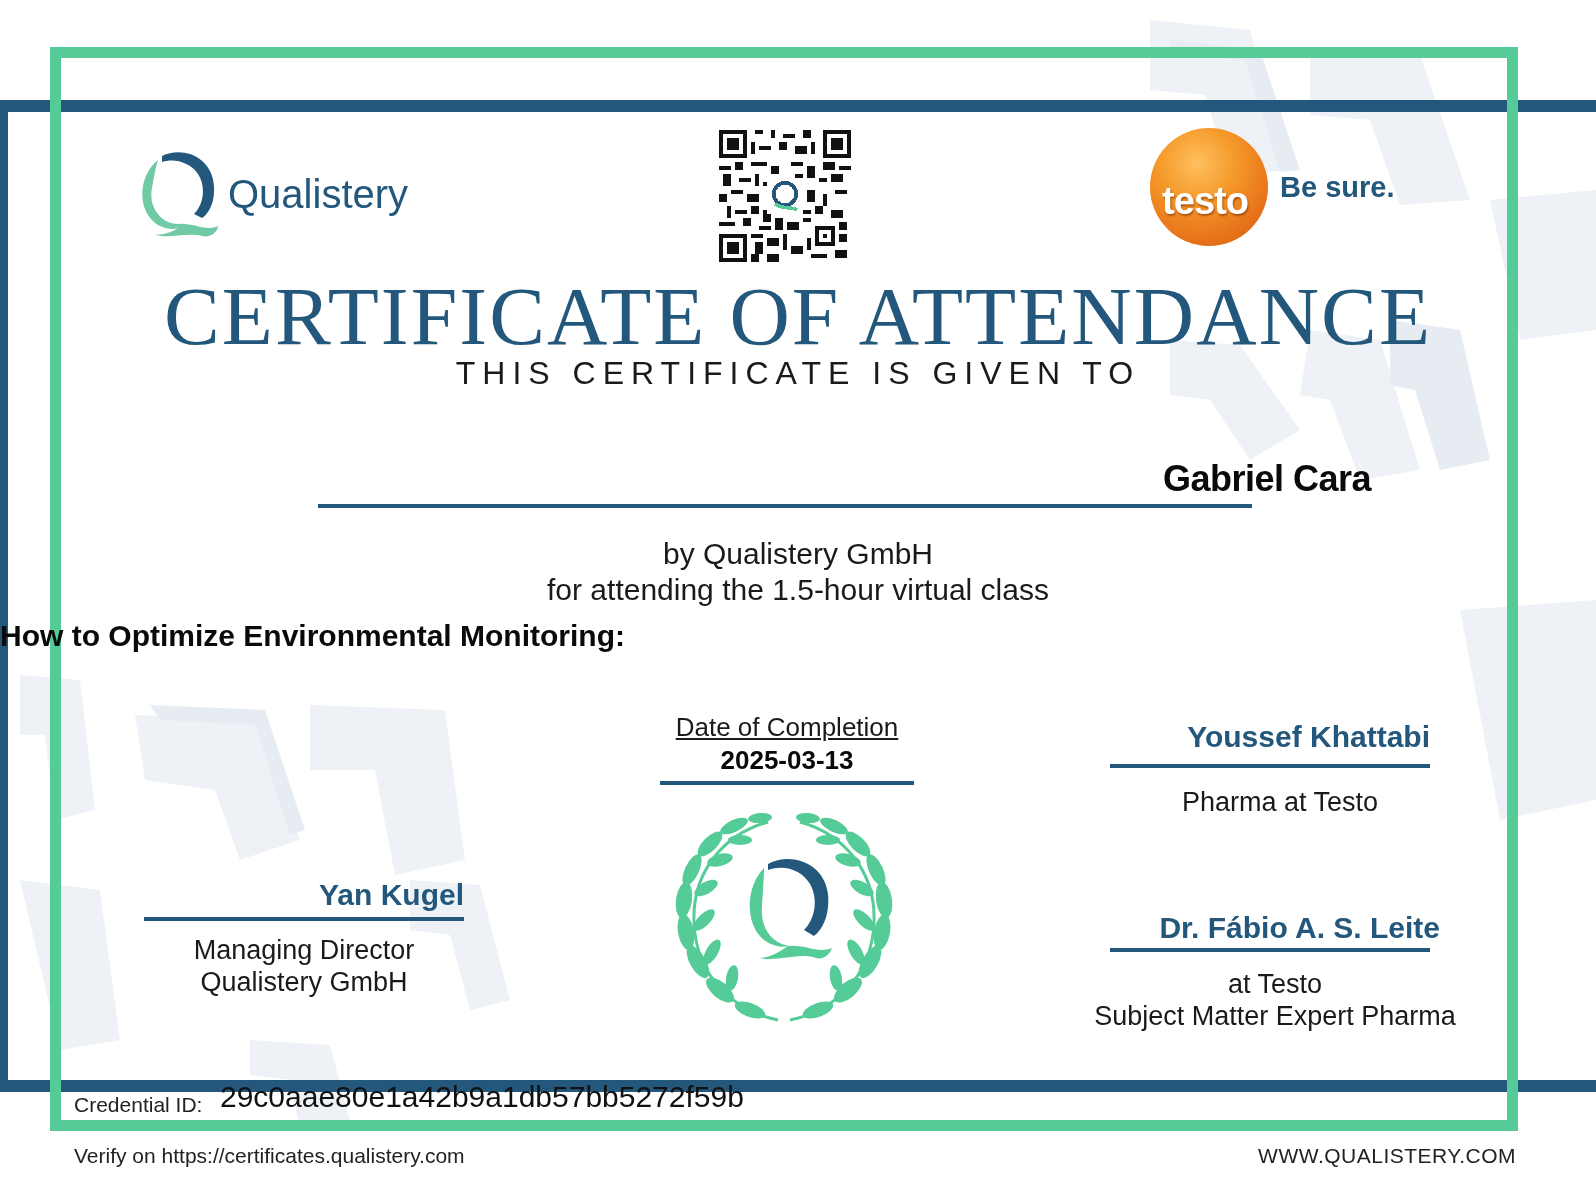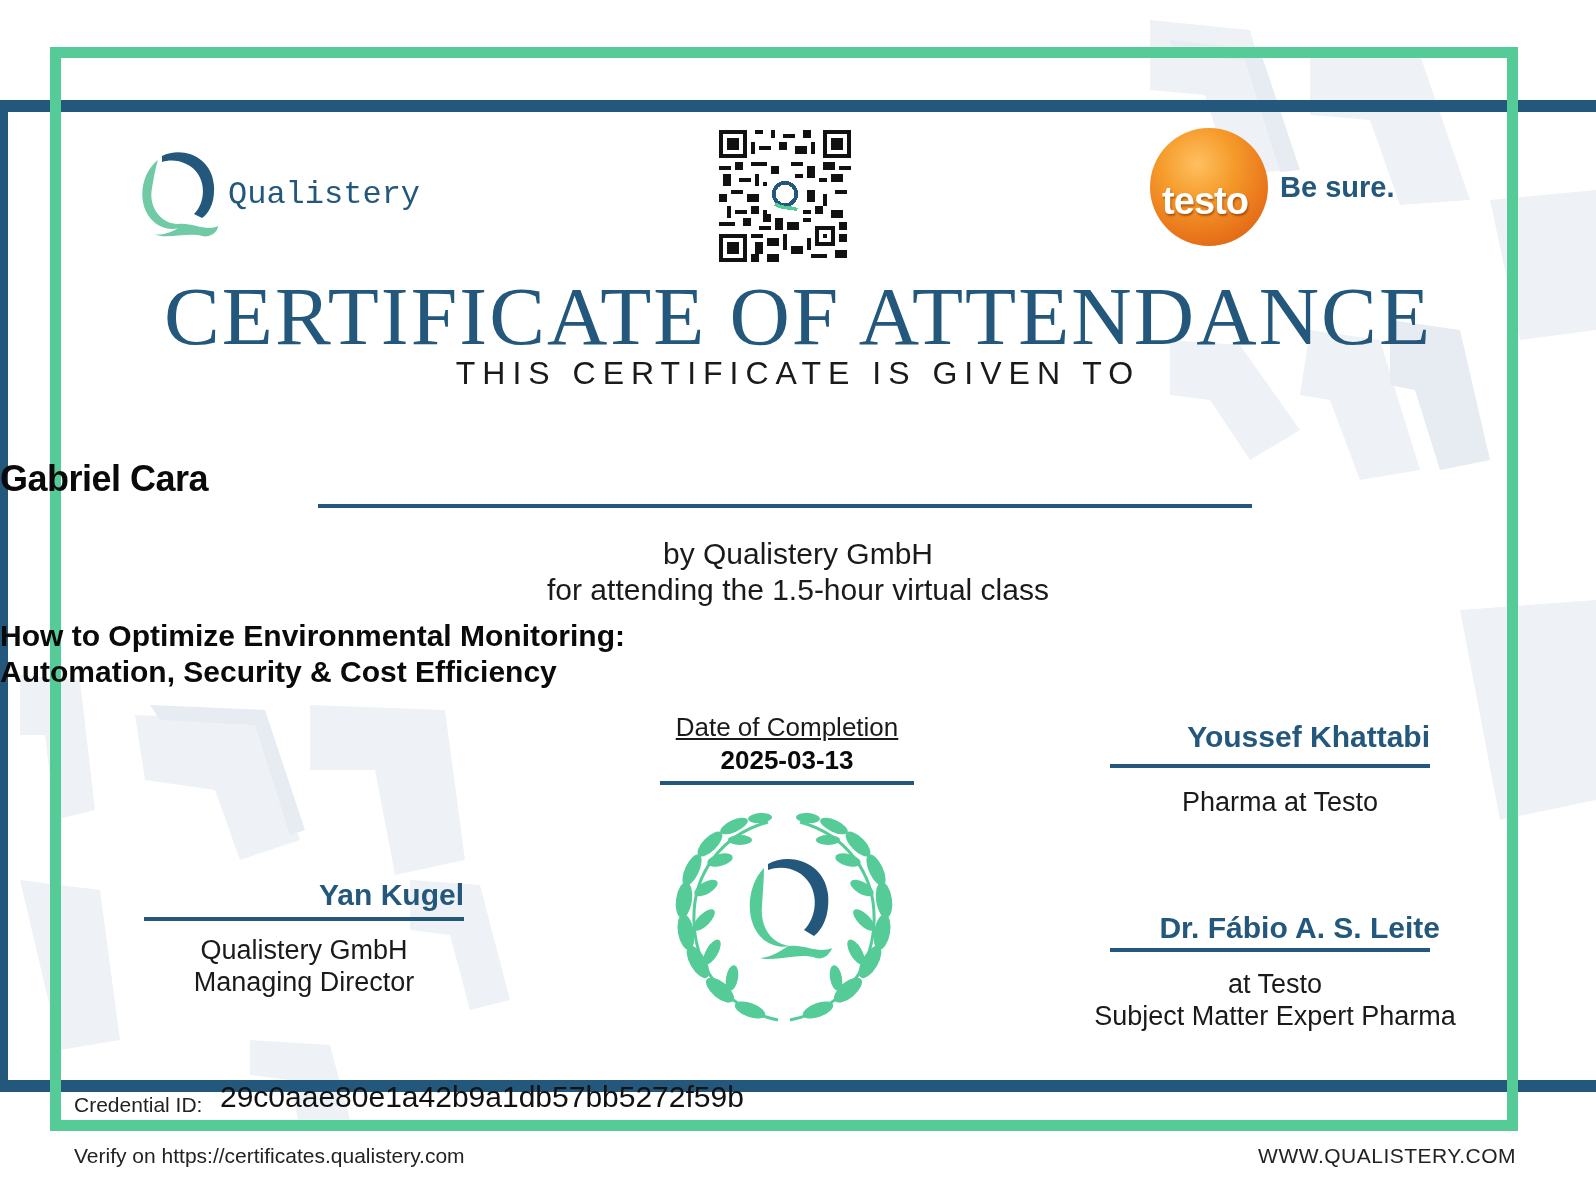--- a/index.html
+++ b/index.html
@@ -25,21 +25,21 @@
     left: 0; width: 1596px; top: 270px;
     font-family: "Liberation Serif", "DejaVu Serif", serif;
     font-size: 82px; color: #23587c; letter-spacing: 2px; text-align: center;
     transform: scaleX(1.02);
   }
   .given {
     left: 0; width: 1596px; top: 355px; text-align: center;
     font-size: 32px; letter-spacing: 7px; color: #1a1a1a;
   }
   .recipient {
-    left: 0; width: 1371px; top: 458px; text-align: left;
+    left: 0; width: 1371px; top: 458px; text-align: right;
     font-size: 36px; font-weight: bold; color: #0a0a0a; letter-spacing: -0.5px;
   }
   .rule { position: absolute; height: 4px; background: #23587c; }
   .by-line {
     left: 0; width: 1596px; top: 536px; text-align: center;
     font-size: 30px; color: #1a1a1a; line-height: 36px;
   }
   .course {
     left: 0; width: 1596px; top: 618px; text-align: left;
     font-size: 30px; font-weight: bold; color: #0a0a0a; line-height: 36px;
@@ -56,22 +56,22 @@
     text-align: right; font-size: 30px; font-weight: bold; color: #23587c;
   }
   .sig-role {
     text-align: center; font-size: 27px; color: #1a1a1a; line-height: 32px;
   }
   .cred-label { left: 74px; top: 1093px; font-size: 21px; color: #222; }
   .cred-value { left: 220px; top: 1080px; font-size: 30px; color: #111; }
   .verify { left: 74px; top: 1144px; font-size: 21px; color: #222; }
   .website { right: 80px; top: 1144px; font-size: 21px; color: #222; letter-spacing: 0.5px; }
   .logo-text {
-    font-family: Liberation Mono, monospace;
-    font-size: 32px; color: #23587c;
+    font-family: Liberation Sans, sans-serif;
+    font-size: 40px; color: #23587c;
   }
   .besure { font-size: 29px; font-weight: bold; color: #23587c; }
 </style>
 </head>
 <body>
 
 <svg class="chev" style="left:0;top:0;" width="1596" height="1200" viewBox="0 0 1596 1200">
   <g fill="#eef2f6">
     <polygon points="135,715 255,720 300,840 240,860 215,790 145,780"></polygon>
     <polygon points="150,705 265,710 305,830 290,835 255,725 160,720" fill="#e6ecf2"></polygon>
@@ -191,21 +191,20 @@
 <div class="abs given">THIS CERTIFICATE IS GIVEN TO</div>
 <div class="abs recipient">Gabriel Cara</div>
 <div class="rule" style="left:318px;top:504px;width:934px;"></div>
 
 <div class="abs by-line">
   <div>by Qualistery GmbH</div>
   <div>for attending the 1.5-hour virtual class</div>
 </div>
 <div class="abs course">
   <div>How to Optimize Environmental Monitoring:</div>
-  <div>Automation, Security &amp; Cost Efficiency</div>
 </div>
 
 <div class="abs date-label">Date of Completion</div>
 <div class="abs date-value">2025-03-13</div>
 <div class="rule" style="left:660px;top:781px;width:254px;"></div>
 
 <div class="abs" style="left:668px;top:812px;width:232px;height:212px;">
   <svg width="232" height="212" viewBox="0 0 232 212">
     <g fill="#55cc98">
       <g id="leafL">
@@ -230,22 +229,22 @@
       <path d="M122 208 C162 200 204 168 206 110 C208 60 176 22 132 10" fill="none" stroke="#55cc98" stroke-width="3"></path>
     </g>
     <path d="M96 56 C78 74 76 112 96 128 C104 134 114 136 120 134 C112 140 100 146 92 146 C110 150 132 140 148 146 C156 148 162 142 164 136 C150 142 136 132 122 134 C104 132 92 116 94 94 C95 78 96 66 96 56 Z" fill="#55cc98"></path>
     <path d="M100 52 C122 40 156 50 160 82 C162 104 154 118 146 124 L136 118 C148 106 150 86 142 72 C134 58 116 52 100 58 Z" fill="#23587c"></path>
   </svg>
 </div>
 
 <div class="abs sig-name" style="left:144px;width:320px;top:878px;">Yan Kugel</div>
 <div class="rule" style="left:144px;top:917px;width:320px;"></div>
 <div class="abs sig-role" style="left:104px;width:400px;top:934px;">
+  <div>Managing Director</div>
   <div>Qualistery GmbH</div>
-  <div>Managing Director</div>
 </div>
 
 <div class="abs sig-name" style="left:1110px;width:320px;top:720px;">Youssef Khattabi</div>
 <div class="rule" style="left:1110px;top:764px;width:320px;"></div>
 <div class="abs sig-role" style="left:1070px;width:420px;top:786px;">
   <div>Pharma at Testo</div>
 </div>
 
 <div class="abs sig-name" style="left:1100px;width:340px;top:911px;">Dr. Fábio A. S. Leite</div>
 <div class="rule" style="left:1110px;top:948px;width:320px;"></div>

